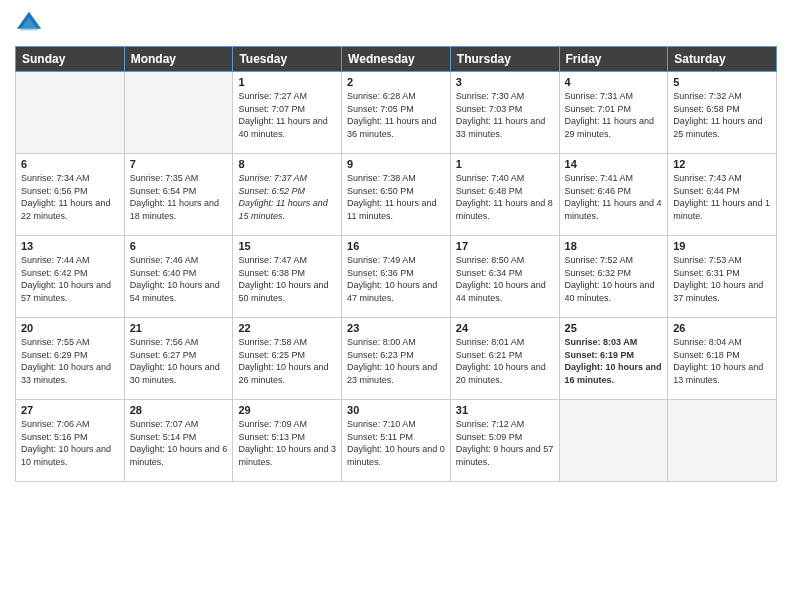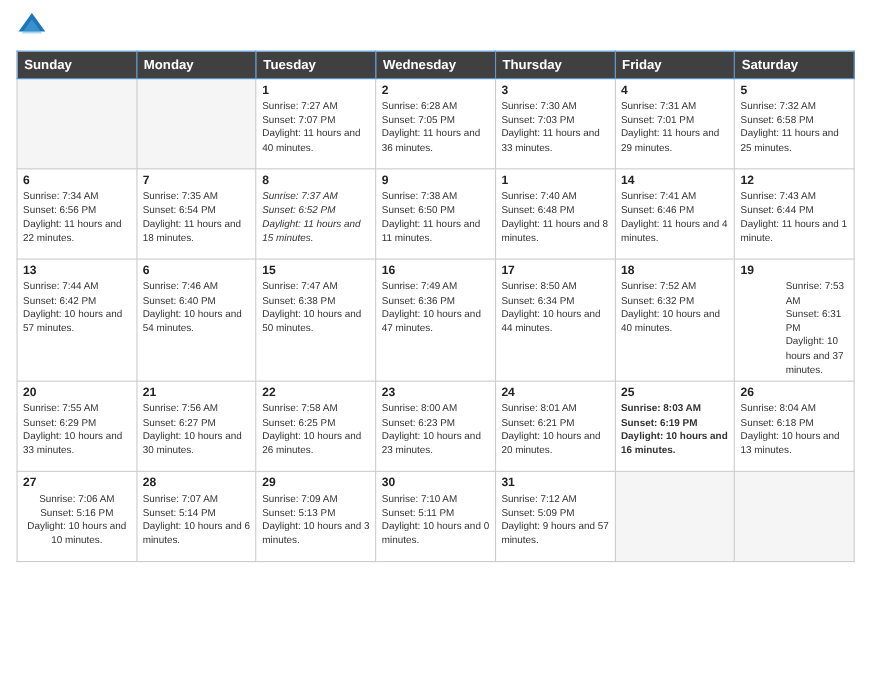--- a/index.html
+++ b/index.html
@@ -240,21 +240,21 @@
 Daylight: 10 hours and 44 minutes.</div>
           </td>
           <td>
             <span class="day-num">18</span>
             <div class="cell-text" style="white-space: pre-line;">Sunrise: 7:52 AM
 Sunset: 6:32 PM
 Daylight: 10 hours and 40 minutes.</div>
           </td>
           <td>
             <span class="day-num">19</span>
-            <div class="cell-text" style="white-space: pre-line; margin-left: 41px;">Sunrise: 7:53 AM
+            <div class="cell-text" style="white-space: pre-line;">Sunrise: 7:53 AM
 Sunset: 6:31 PM
 Daylight: 10 hours and 37 minutes.</div>
           </td>
         </tr>
         <tr>
           <td>
             <span class="day-num">20</span>
             <div class="cell-text" style="white-space: pre-line;">Sunrise: 7:55 AM
 Sunset: 6:29 PM
 Daylight: 10 hours and 33 minutes.</div>
@@ -292,21 +292,21 @@
           <td>
             <span class="day-num">26</span>
             <div class="cell-text" style="white-space: pre-line;">Sunrise: 8:04 AM
 Sunset: 6:18 PM
 Daylight: 10 hours and 13 minutes.</div>
           </td>
         </tr>
         <tr>
           <td>
             <span class="day-num">27</span>
-            <div class="cell-text" style="white-space: pre-line; text-align: center;">Sunrise: 7:06 AM
+            <div class="cell-text" style="white-space: pre-line;">Sunrise: 7:06 AM
 Sunset: 5:16 PM
 Daylight: 10 hours and 10 minutes.</div>
           </td>
           <td>
             <span class="day-num">28</span>
             <div class="cell-text" style="white-space: pre-line;">Sunrise: 7:07 AM
 Sunset: 5:14 PM
 Daylight: 10 hours and 6 minutes.</div>
           </td>
           <td>

